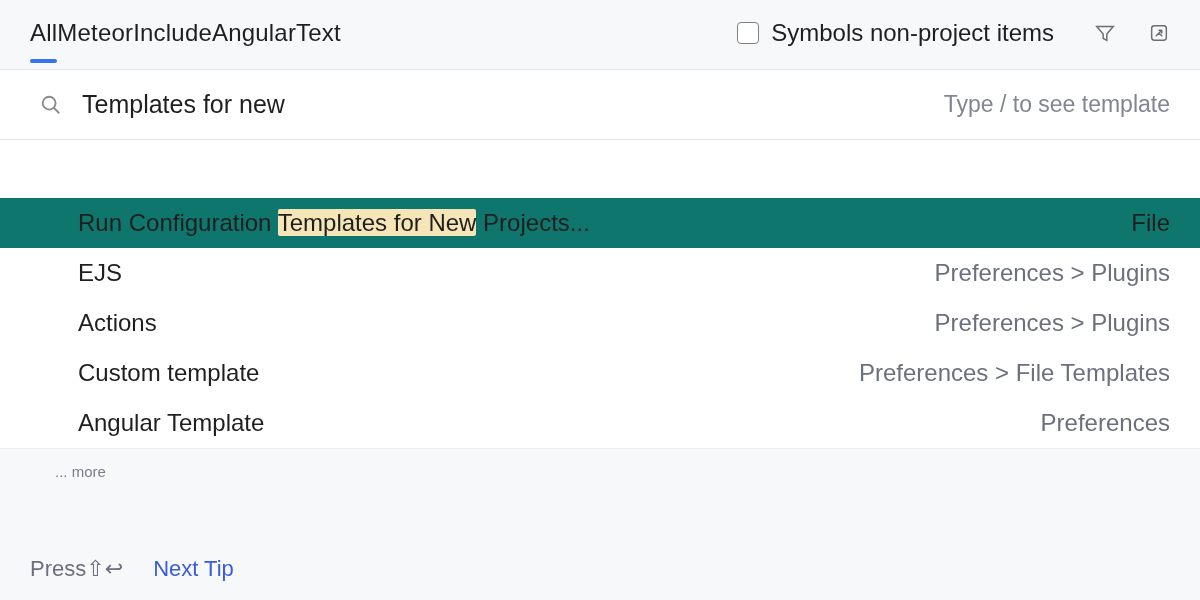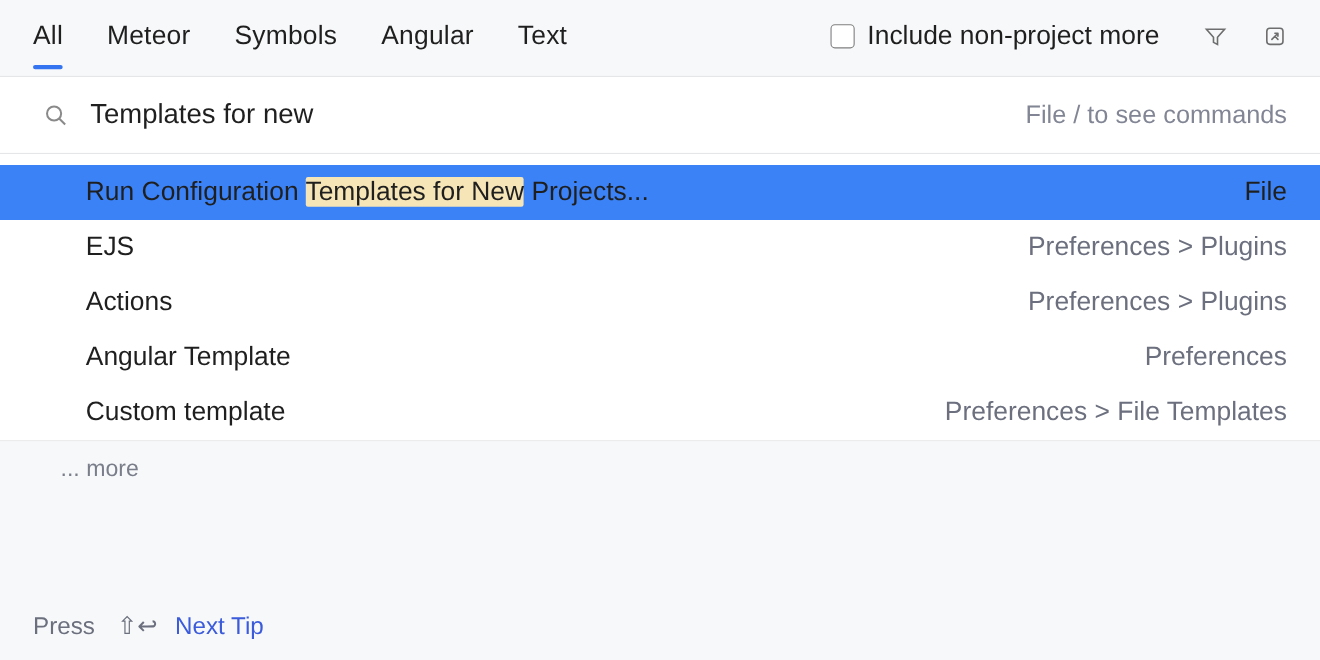--- a/index.html
+++ b/index.html
@@ -88,67 +88,68 @@
     }
     .result-row {
       display: flex;
       align-items: center;
       padding: 10px 30px 10px 78px;
       font-size: 24px;
       cursor: pointer;
       line-height: 1.25;
     }
     .result-row.selected {
-      background: #3b82f6;
+      background: #0f766e;
+      margin-top: 48px;
     }
     .result-left { flex: 1; color: #1f1f1f; }
     .result-right { color: #6c707e; text-align: right; }
     .result-row.selected .result-right { color: #1f1f1f; }
     mark {
       background: #F6E5B6;
       color: #1f1f1f;
       padding: 0;
       border-radius: 2px;
     }
     .more-row {
       padding: 14px 30px 18px 55px;
       color: #7a7e8a;
-      font-size: 21px;
+      font-size: 15px;
       cursor: pointer;
     }
     .footer {
       position: absolute;
       left: 0;
       right: 0;
       bottom: 0;
       padding: 14px 30px 18px 30px;
       font-size: 22px;
       color: #6c707e;
       display: flex;
       align-items: center;
       gap: 10px;
     }
-    .footer-inline { display: inline-flex; align-items: center; gap: 20px; }
-    .next-tip { color: #3b5bdb; cursor: pointer; margin-left: 6px; }
+    .footer-inline { display: inline-flex; align-items: center; gap: 0; }
+    .next-tip { color: #3b5bdb; cursor: pointer; margin-left: 20px; }
   </style>
 </head>
 <body>
 
 <div class="tabs-bar">
-  <div id="tabs-container" style="display:flex;gap:40px;align-items:center;">
+  <div id="tabs-container" style="display:flex;align-items:center;">
       <div class="tab active">All</div>
       <div class="tab">Meteor</div>
-      <div class="tab">Symbols</div>
+      <div class="tab">Include</div>
       <div class="tab">Angular</div>
       <div class="tab">Text</div>
     </div>
   <div class="tabs-spacer"></div>
   <div class="include-wrap">
     <div class="include-checkbox"></div>
-    <span>Include non-project more</span>
+    <span>Symbols non-project items</span>
   </div>
   <div class="icon-btn" style="margin-left:8px;">
     <svg class="icon-svg" width="22" height="22" viewBox="0 0 24 24" fill="none" stroke="currentColor" stroke-width="1.6">
       <path d="M3 5 H21 L14 13 V20 L10 18 V13 Z"></path>
     </svg>
   </div>
   <div class="icon-btn">
     <svg class="icon-svg" width="22" height="22" viewBox="0 0 24 24" fill="none" stroke="currentColor" stroke-width="1.6">
       <rect x="4" y="4" width="16" height="16" rx="3"></rect>
       <path d="M9 15 L15 9 M12 12 L15 15 M15 9 L15 12 M15 9 L12 9" stroke-linecap="round"></path>
@@ -159,43 +160,43 @@
 <div class="search-bar">
     <span class="search-icon">
       <svg class="icon-svg" width="22" height="22" viewBox="0 0 24 24" fill="none" stroke="currentColor" stroke-width="2">
         <circle cx="10" cy="10" r="7"></circle>
         <line x1="15" y1="15" x2="21" y2="21"></line>
       </svg>
     </span>
   <div class="search-input-wrap">
     <input class="search-input" type="text" readonly="" value="Templates for new" style="">
   </div>
-  <span class="hint">File / to see commands</span>
+  <span class="hint">Type / to see template</span>
 </div>
 
 <div class="results" id="results">
     <div class="result-row selected">
       <div class="result-left">Run Configuration <mark>Templates for New</mark> Projects...</div>
       <div class="result-right">File</div>
     </div>
     <div class="result-row">
       <div class="result-left">EJS</div>
       <div class="result-right">Preferences &gt; Plugins</div>
     </div>
     <div class="result-row">
       <div class="result-left">Actions</div>
       <div class="result-right">Preferences &gt; Plugins</div>
     </div>
     <div class="result-row">
+      <div class="result-left">Custom template</div>
+      <div class="result-right">Preferences &gt; File Templates</div>
+    </div>
+    <div class="result-row">
       <div class="result-left">Angular Template</div>
       <div class="result-right">Preferences</div>
-    </div>
-    <div class="result-row">
-      <div class="result-left">Custom template</div>
-      <div class="result-right">Preferences &gt; File Templates</div>
     </div>
   </div>
 
 <div class="more-row">... more</div>
 
 <div class="footer">
   <span class="footer-inline">
     <span>Press </span>
     <span style="color:#6c707e;font-size:22px;">⇧↩</span>
   </span>

